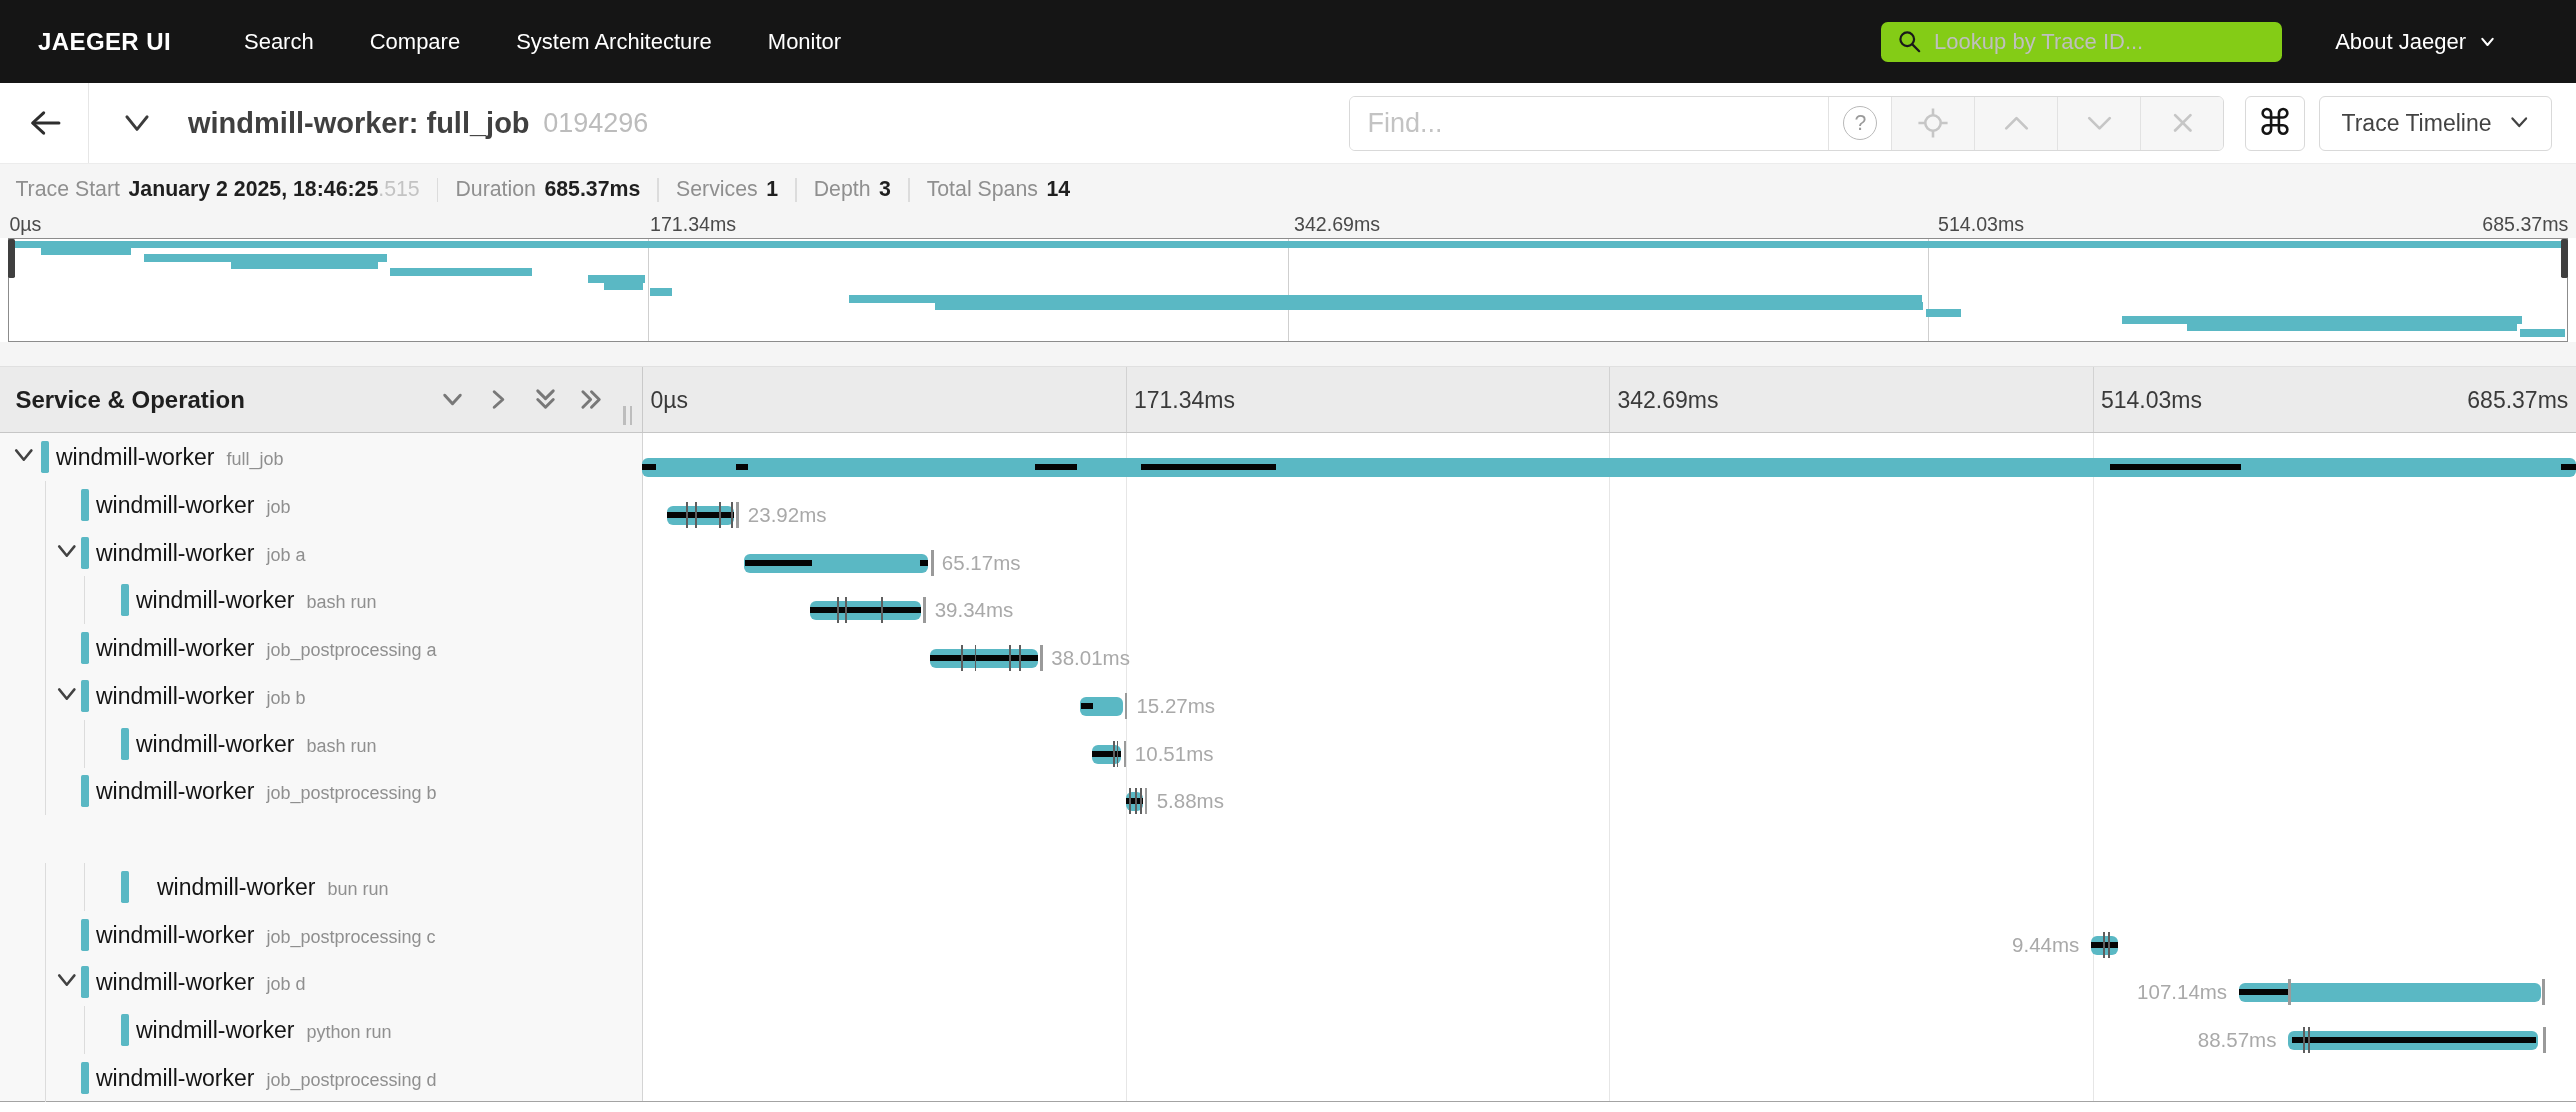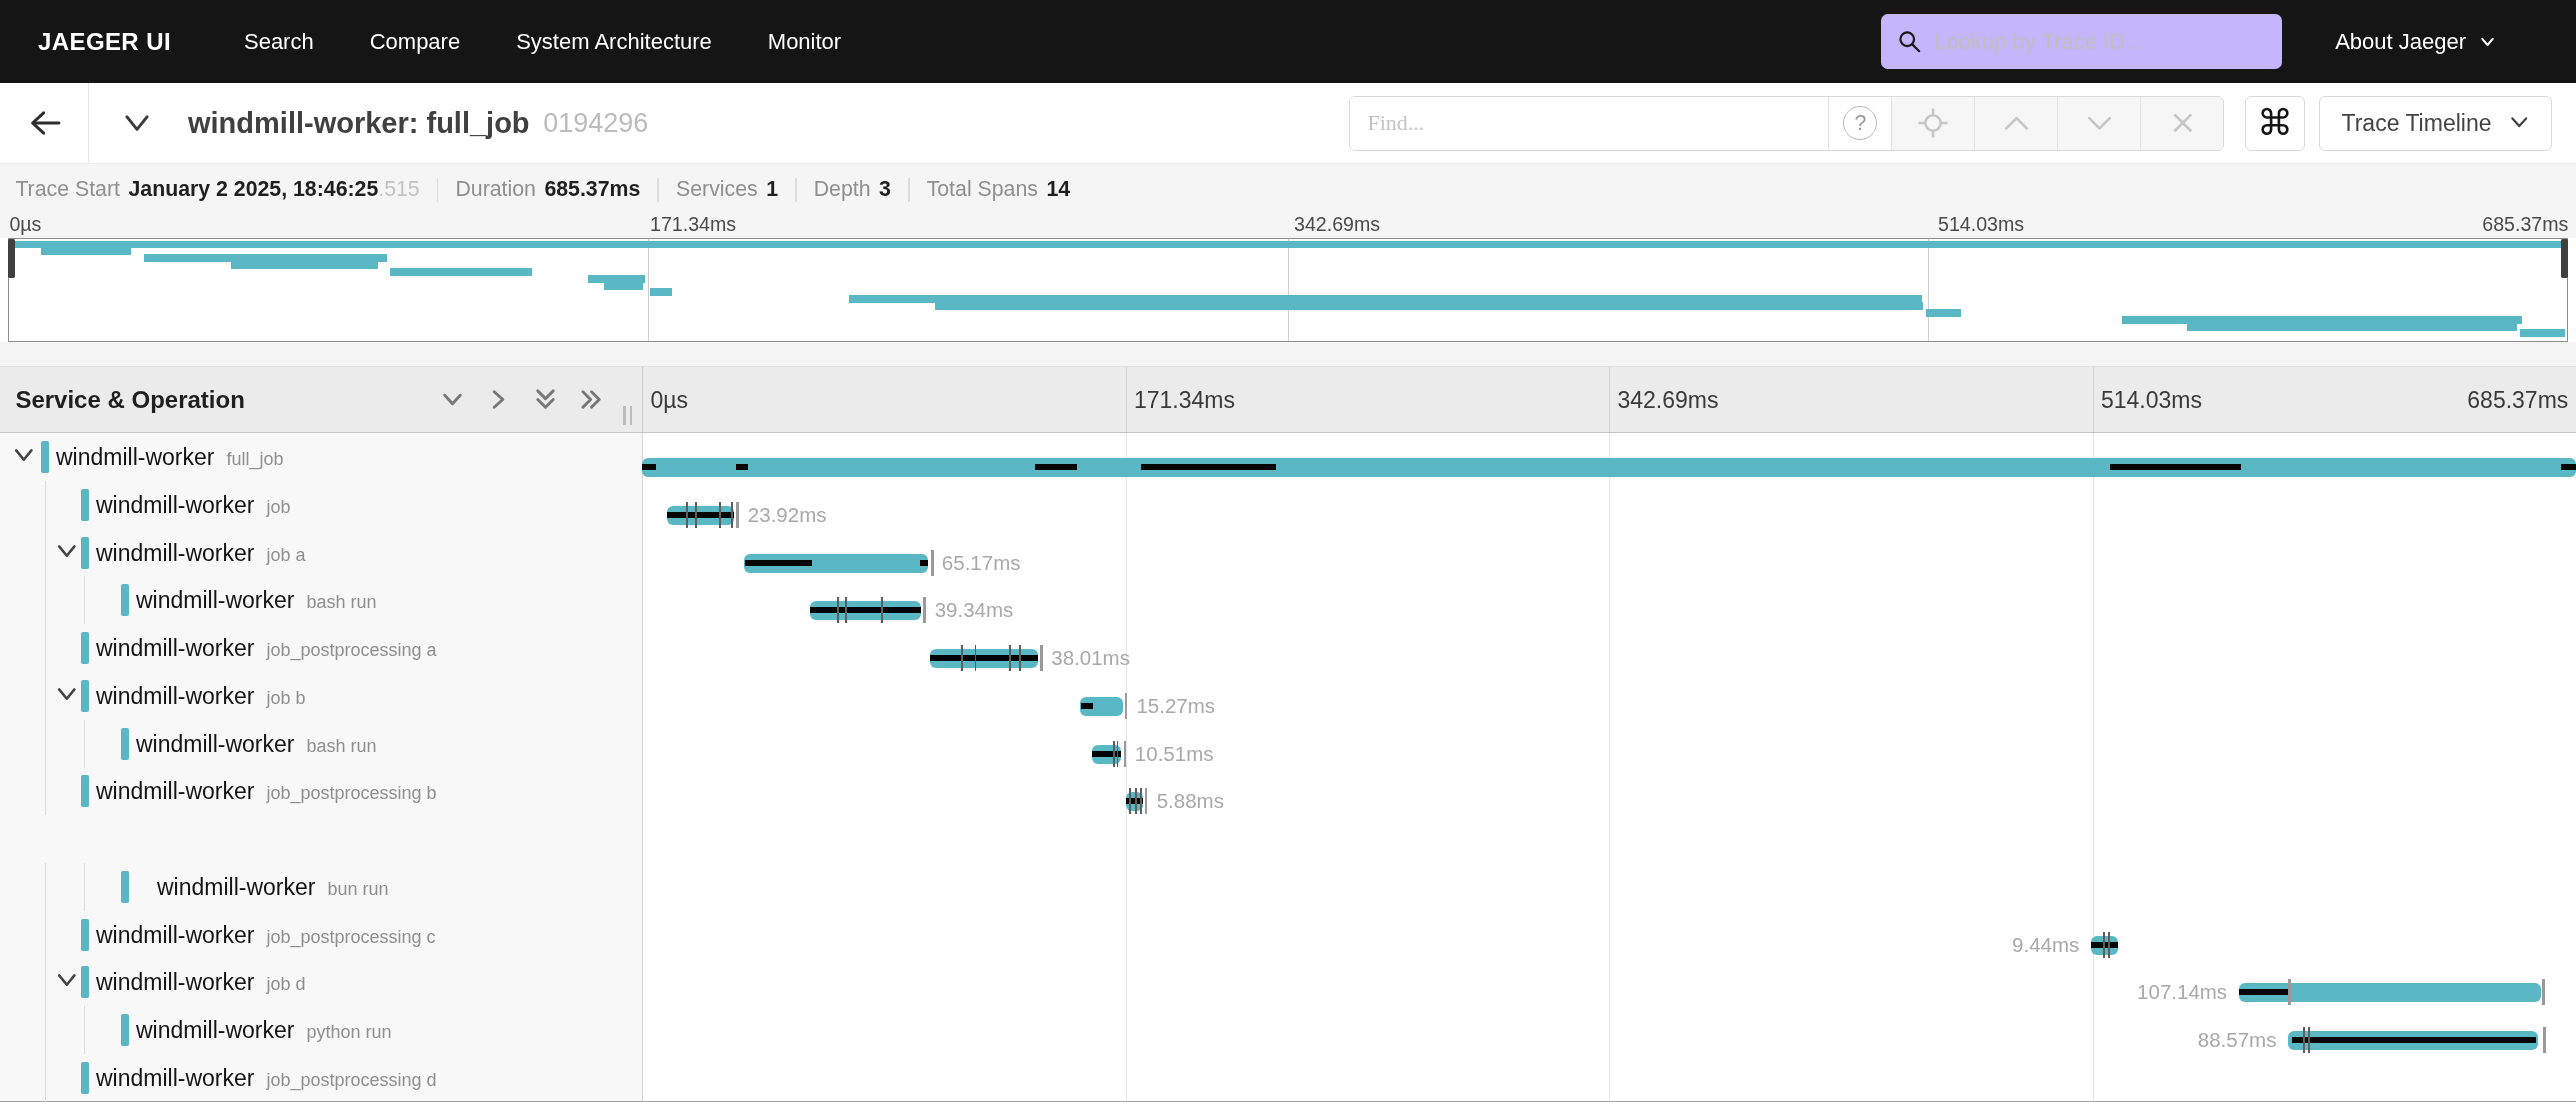--- a/index.html
+++ b/index.html
@@ -3,34 +3,34 @@
 <meta charset="utf-8">
 <style>
   * { margin:0; padding:0; box-sizing:border-box; }
   body { background:#ffffff; font-family:"Liberation Sans", sans-serif; }
   .page { position:relative; width:2576px; height:1112px; background:#ffffff; overflow:hidden; }
 
   
   .topnav { height:83px; background:#151515; display:flex; align-items:center; padding:0 24px 0 38px; }
   .brand { color:#ffffff; font-size:24px; font-weight:bold; letter-spacing:0.4px; margin-right:73px; }
   .nav-item { color:#ffffff; font-size:22px; margin-right:56px; cursor:pointer; }
-  .trace-lookup { margin-left:auto; width:401px; height:55px; background:#c4b5fd; border-radius:6.8px; display:flex; align-items:center; padding:0 15.4px; }
+  .trace-lookup { margin-left:auto; width:401px; height:40px; background:#84cc16; border-radius:6.8px; display:flex; align-items:center; padding:0 15.4px; }
   .trace-lookup svg { flex:0 0 auto; margin-right:12px; }
   .trace-lookup input { border:none; outline:none; width:100%; font-size:22px; color:#333; font-family:inherit; background:transparent; }
   .trace-lookup input::placeholder { color:#bfbfbf; }
   .about { display:flex; align-items:center; gap:12px; color:#ffffff; font-size:22px; margin-left:53px; margin-right:55px; cursor:pointer; }
 
   
   .trace-bar { height:81px; background:#ffffff; display:flex; align-items:center; border-bottom:0.9px solid #ececec; padding-right:24px; }
   .back-btn { width:89px; height:100%; display:flex; align-items:center; justify-content:center; border-right:0.9px solid #e6e6e6; background:none; border-top:none; border-bottom:none; border-left:none; cursor:pointer; }
   .title-chevron { margin:0 0 0 31px; background:none; border:none; cursor:pointer; display:flex; align-items:center; }
   .trace-title { font-size:29px; font-weight:600; color:#404040; margin-left:34px; white-space:nowrap; }
   .trace-id { font-size:27px; font-weight:400; color:#bcbcbc; margin-left:13.6px; }
   .find-group { margin-left:auto; display:flex; height:55px; border:0.9px solid #d9d9d9; border-radius:6px; overflow:hidden; background:#ffffff; }
-  .find-group input { border:none; outline:none; width:478px; padding:0 17px; font-size:22px; font-family:Liberation Serif, serif; color:#333; }
+  .find-group input { border:none; outline:none; width:478px; padding:0 17px; font-size:27px; font-family:Liberation Sans, sans-serif; color:#333; }
   .find-group input::placeholder { color:#c3c3c3; }
   .fg-cell { width:63px; display:flex; align-items:center; justify-content:center; border-left:0.9px solid #e2e2e2; background:#ffffff; cursor:pointer; }
   .fg-cell.gray { width:83px; background:#f6f6f6; }
   .qmark { width:34px; height:34px; border:1.7px solid #b9b9b9; border-radius:50%; color:#9a9a9a; font-size:21.3px; display:flex; align-items:center; justify-content:center; }
   .cmd-btn { margin-left:20.5px; width:60px; height:55px; background:#ffffff; border:0.9px solid #d9d9d9; border-radius:6px; font-size:36px; color:#141414; display:flex; align-items:center; justify-content:center; cursor:pointer; line-height:1; }
   .view-btn { margin-left:13.6px; height:55px; padding:0 22px; background:#ffffff; border:0.9px solid #d9d9d9; border-radius:6px; font-size:23px; color:#434343; display:flex; align-items:center; gap:17px; cursor:pointer; font-family:inherit; }
 
   
   .summary-bar { height:51px; background:#f5f5f5; display:flex; align-items:center; padding:0 15.4px; font-size:21.3px; }
   .sum-label { color:#8f8f8f; margin-right:8.5px; }

